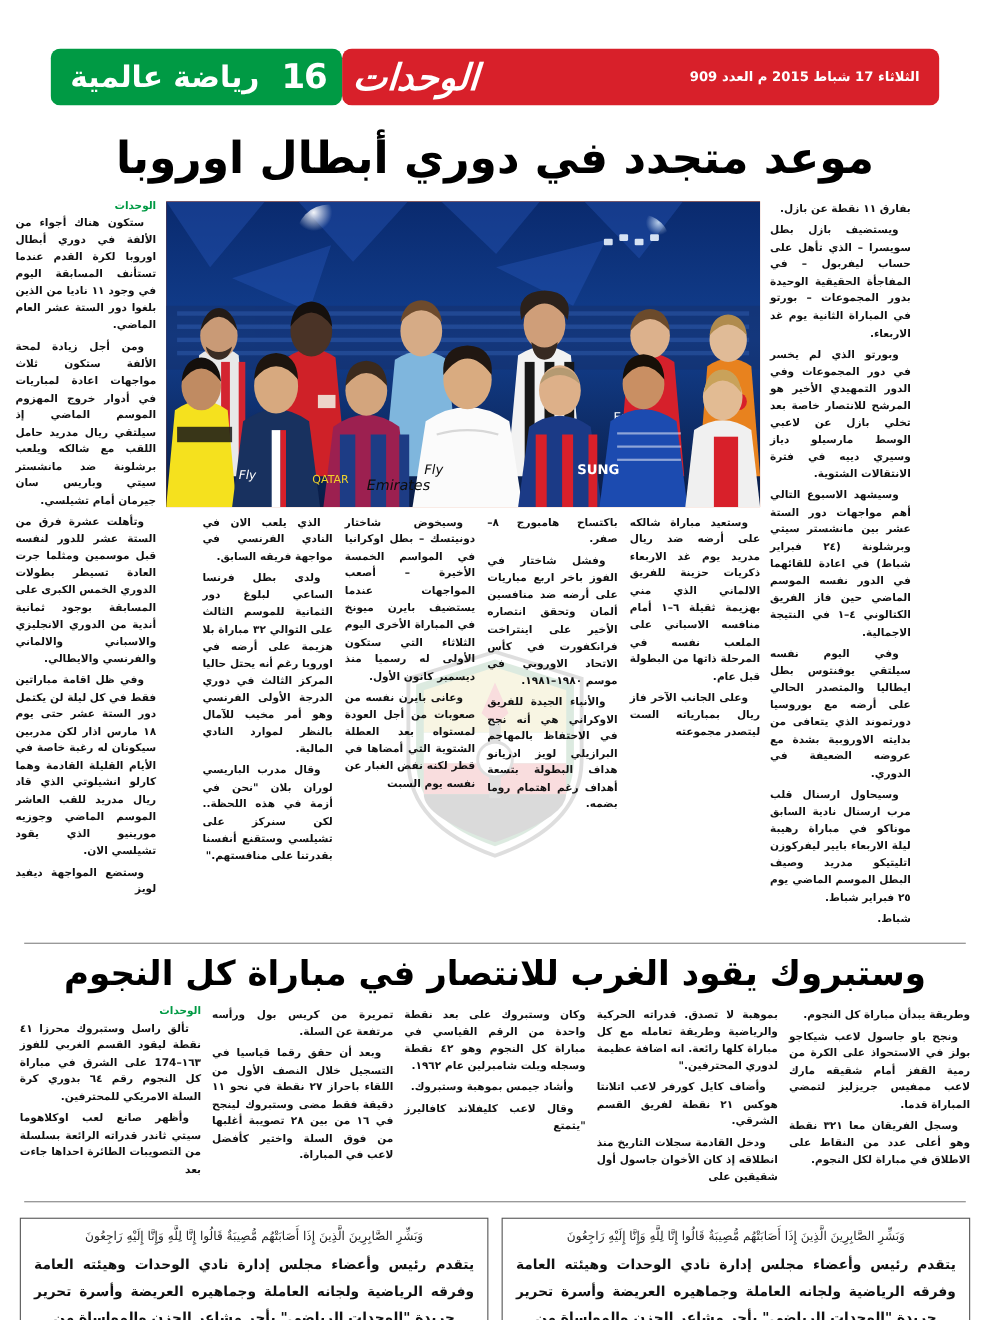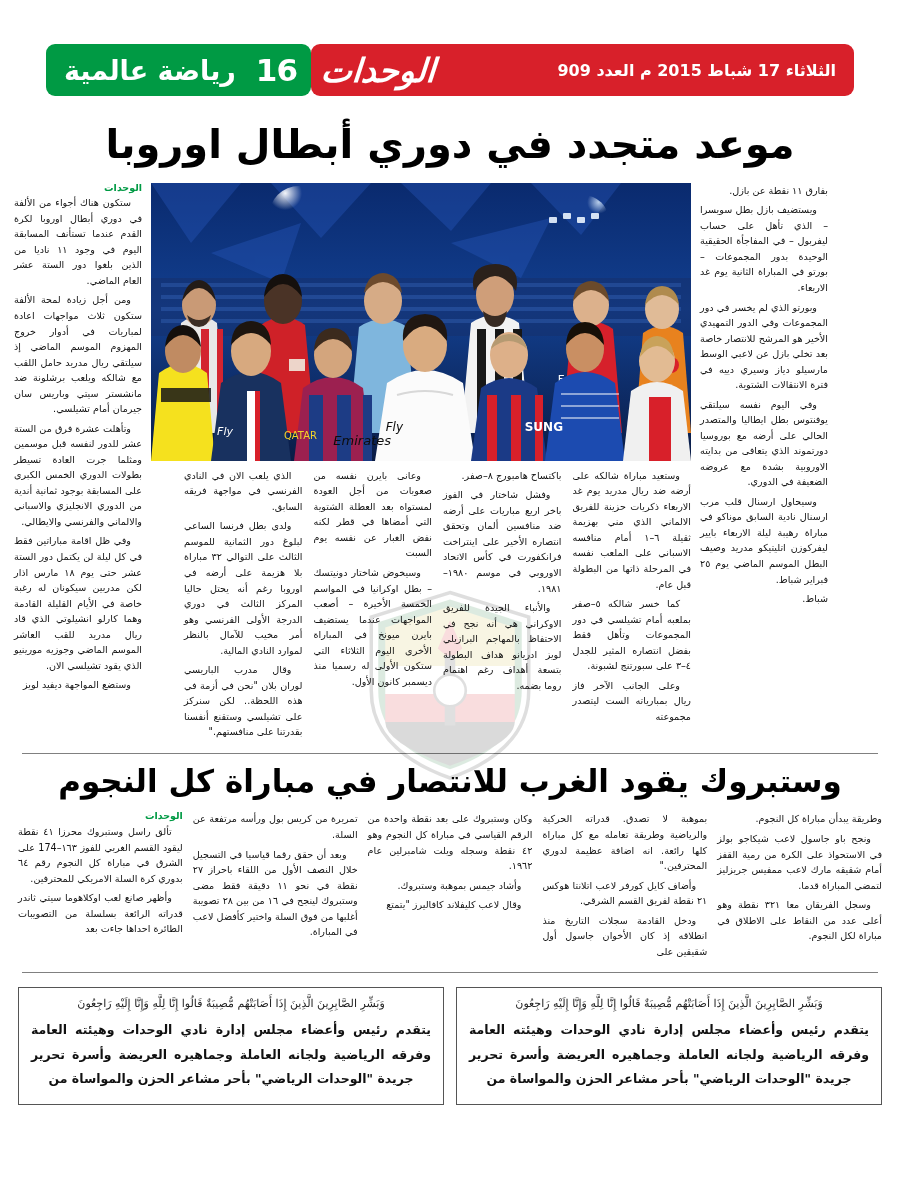--- a/index.html
+++ b/index.html
@@ -65,21 +65,21 @@
     display: flex;
     flex-direction: row-reverse;
     align-items: center;
     justify-content: space-between;
     padding: 0 18px 0 10px;
     box-sizing: border-box;
     border-radius: 9px 0 0 9px;
   }
   .masthead-red .issue-date {
     color: #ffffff;
-    font-size: 16px;
+    font-size: 12px;
     font-weight: bold;
     white-space: nowrap;
     padding-left: 4px;
   }
   .masthead-red .paper-logo {
     color: #ffffff;
     font-size: 33px;
     font-weight: bold;
     font-style: italic;
     line-height: 1;
@@ -142,21 +142,21 @@
     text-align: right;
     margin-bottom: 3px;
     line-height: 1;
   }
   .ptext {
     font-size: 9.6px;
     line-height: 1.62;
     text-align: justify;
     text-align-last: right;
     margin: 0 0 4px 0;
-    font-weight: normal;
+    font-weight: bold;
     color: #111;
     text-indent: 11px;
   }
   .ptext.noind { text-indent: 0; }
 
   .top-side-col { width: 128px; }
   .photo-block { width: 540px; }
 
   .photo {
     width: 540px;
@@ -445,40 +445,40 @@
         </svg>
       </div>
 
       <div class="under-photo">
         <div class="col">
           <p class="ptext">الذي يلعب الان في النادي الفرنسي في مواجهة فريقه السابق.</p>
           <p class="ptext">ولدى بطل فرنسا الساعي لبلوغ دور الثمانية للموسم الثالث على التوالي ٣٢ مباراة بلا هزيمة على أرضه في اوروبا رغم أنه يحتل حاليا المركز الثالث في دوري الدرجة الأولى الفرنسي وهو أمر مخيب للآمال بالنظر لموارد النادي المالية.</p>
           <p class="ptext">وقال مدرب الباريسي لوران بلان "نحن في أزمة في هذه اللحظة.. لكن سنركز على تشيلسي وستقنع أنفسنا بقدرتنا على منافستهم."</p>
         </div>
         <div class="col">
+          <p class="ptext">وسيخوض شاختار دونيتسك – بطل اوكرانيا في المواسم الخمسة الأخيرة – أصعب المواجهات عندما يستضيف بايرن ميونخ في المباراة الأخرى اليوم الثلاثاء التي ستكون الأولى له رسميا منذ ديسمبر كانون الأول.</p>
           <p class="ptext">وعانى بايرن نفسه من صعوبات من أجل العودة لمستواه بعد العطلة الشتوية التي أمضاها في قطر لكنه نفض الغبار عن نفسه يوم السبت</p>
-          <p class="ptext">وسيخوض شاختار دونيتسك – بطل اوكرانيا في المواسم الخمسة الأخيرة – أصعب المواجهات عندما يستضيف بايرن ميونخ في المباراة الأخرى اليوم الثلاثاء التي ستكون الأولى له رسميا منذ ديسمبر كانون الأول.</p>
         </div>
         <div class="col">
           <p class="ptext noind">باكتساح هامبورج ٨–صفر.</p>
           <p class="ptext">وفشل شاختار في الفوز باخر اربع مباريات على أرضه ضد منافسين ألمان وتحقق انتصاره الأخير على اينتراخت فرانكفورت في كأس الاتحاد الاوروبي في موسم ١٩٨٠–١٩٨١.</p>
           <p class="ptext">والأنباء الجيدة للفريق الاوكراني هي أنه نجح في الاحتفاظ بالمهاجم البرازيلي لويز ادريانو هداف البطولة بتسعة أهداف رغم اهتمام روما بضمه.</p>
         </div>
         <div class="col">
           <p class="ptext">وستعيد مباراة شالكه على أرضه ضد ريال مدريد يوم غد الاربعاء ذكريات حزينة للفريق الالماني الذي مني بهزيمة ثقيلة ٦–١ أمام منافسه الاسباني على الملعب نفسه في المرحلة ذاتها من البطولة قبل عام.</p>
-          <p class="ptext">كما خسر شالكه ٥–صفر بملعبه أمام تشيلسي في دور المجموعات وتأهل فقط بفضل انتصاره المثير للجدل ٤–٣ على سبورتنج لشبونة.</p>
           <p class="ptext">وعلى الجانب الآخر فاز ريال بمبارياته الست ليتصدر مجموعته</p>
         </div>
       </div>
     </div>
 
     <div class="col top-side-col">
       <p class="ptext noind">بفارق ١١ نقطة عن بازل.</p>
       <p class="ptext">ويستضيف بازل بطل سويسرا – الذي تأهل على حساب ليفربول – في المفاجأة الحقيقية الوحيدة بدور المجموعات – بورتو في المباراة الثانية يوم غد الاربعاء.</p>
       <p class="ptext">وبورتو الذي لم يخسر في دور المجموعات وفي الدور التمهيدي الأخير هو المرشح للانتصار خاصة بعد تخلي بازل عن لاعبي الوسط مارسيلو دياز وسيري دييه في فترة الانتقالات الشتوية.</p>
+      <p class="ptext">وسيشهد الاسبوع التالي أهم مواجهات دور الستة عشر بين مانشستر سيتي وبرشلونة (٢٤ فبراير شباط) في اعادة للقائهما في الدور نفسه الموسم الماضي حين فاز الفريق الكتالوني ٤–١ في النتيجة الاجمالية.</p>
       <p class="ptext">وفي اليوم نفسه سيلتقي يوفنتوس بطل ايطاليا والمتصدر الحالي على أرضه مع بوروسيا دورتموند الذي يتعافى من بدايته الاوروبية بشدة مع عروضه الضعيفة في الدوري.</p>
       <p class="ptext">وسيحاول ارسنال قلب مرب ارسنال نادية السابق موناكو في مباراة رهيبة ليلة الاربعاء بايير ليفركوزن اتليتيكو مدريد وصيف البطل الموسم الماضي يوم ٢٥ فبراير شباط.</p>
       <p class="ptext noind">شباط.</p>
     </div>
   </div>
 
   <hr class="rule">
 
   <h2 class="headline-sub">وستبروك يقود الغرب للانتصار في مباراة كل النجوم</h2>
 

